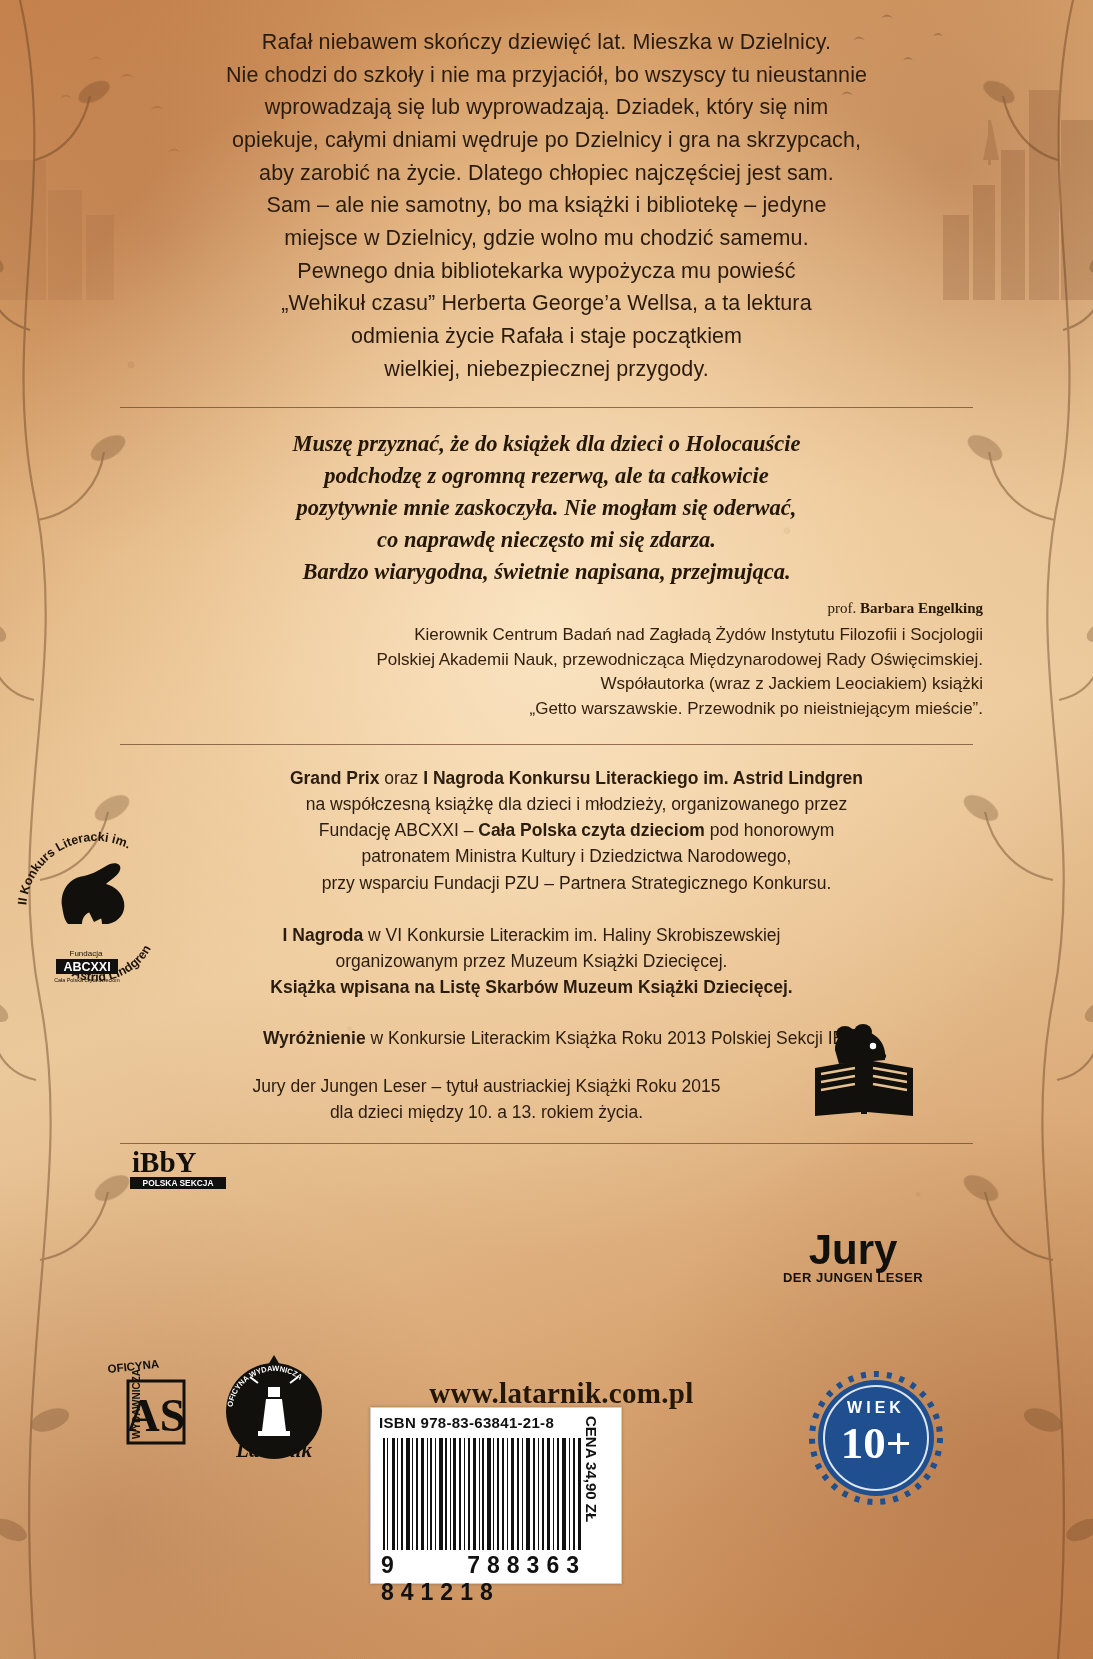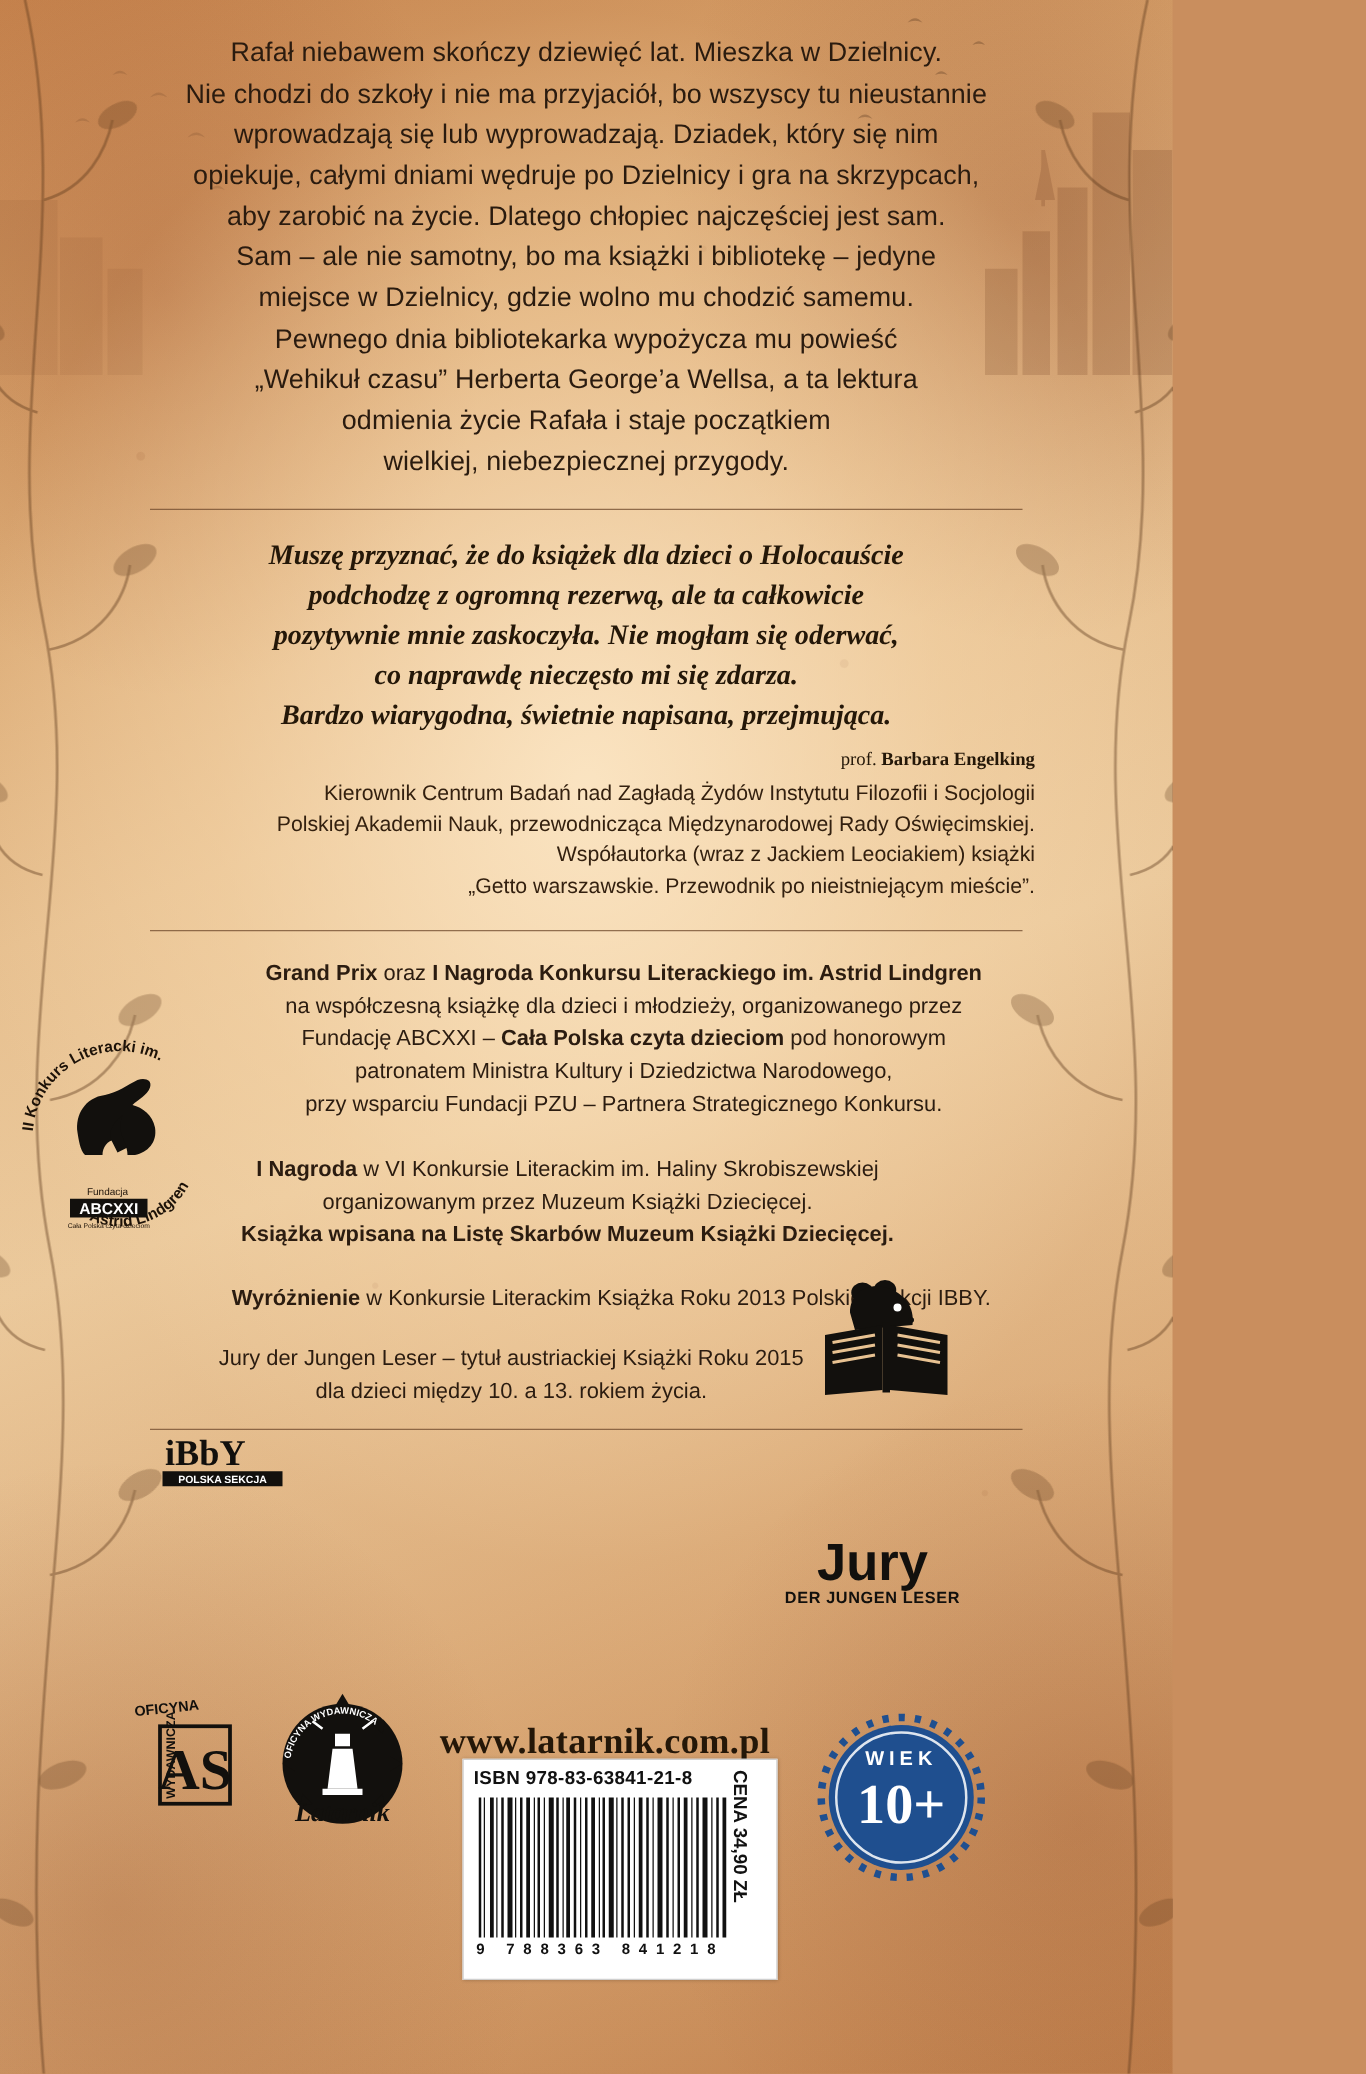--- a/index.html
+++ b/index.html
@@ -10,21 +10,21 @@
     width: 1093px;
     height: 1659px;
     font-family: "Liberation Sans", sans-serif;
     background: #c98e5e;
     overflow: hidden;
   }
 
   
   .page {
     position: relative;
-    width: 938px;
+    width: 1093px;
     height: 1659px;
     overflow: hidden;
     background:
       radial-gradient(ellipse 70% 50% at 50% 38%, rgba(255,236,205,0.80) 0%, rgba(246,214,170,0.45) 45%, rgba(214,158,105,0.05) 75%),
       radial-gradient(ellipse 40% 28% at 14% 14%, rgba(150,70,35,0.30) 0%, rgba(150,70,35,0.0) 70%),
       radial-gradient(ellipse 45% 30% at 88% 10%, rgba(140,64,30,0.30) 0%, rgba(140,64,30,0.0) 70%),
       radial-gradient(ellipse 50% 30% at 10% 92%, rgba(140,70,35,0.26) 0%, rgba(140,70,35,0.0) 72%),
       radial-gradient(ellipse 50% 30% at 92% 88%, rgba(140,70,35,0.26) 0%, rgba(140,70,35,0.0) 72%),
       linear-gradient(160deg, #c5824c 0%, #d9a56e 18%, #e8c292 38%, #eccb9e 52%, #ddae7c 72%, #c07f4b 100%);
   }
@@ -212,21 +212,21 @@
     background: #111;
     height: 100%;
   }
   .barnum {
     position: absolute;
     left: 10px;
     top: 144px;
     width: 205px;
     text-align: justify;
     font-family: "Liberation Sans", sans-serif;
-    font-size: 12px;
+    font-size: 23px;
     font-weight: bold;
     color: #111;
     letter-spacing: 7px;
   }
   .price {
     position: absolute;
     right: 4px;
     top: 8px;
     height: 160px;
     width: 34px;

